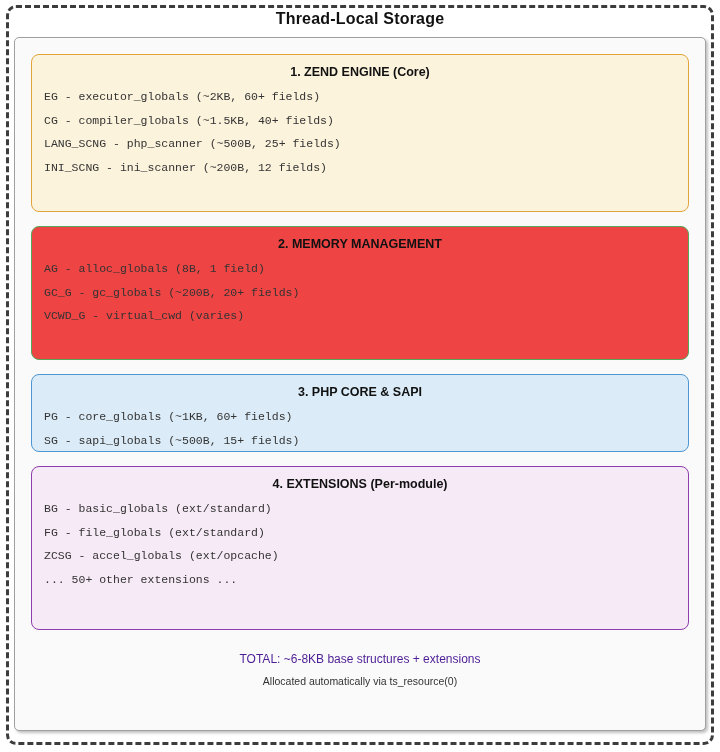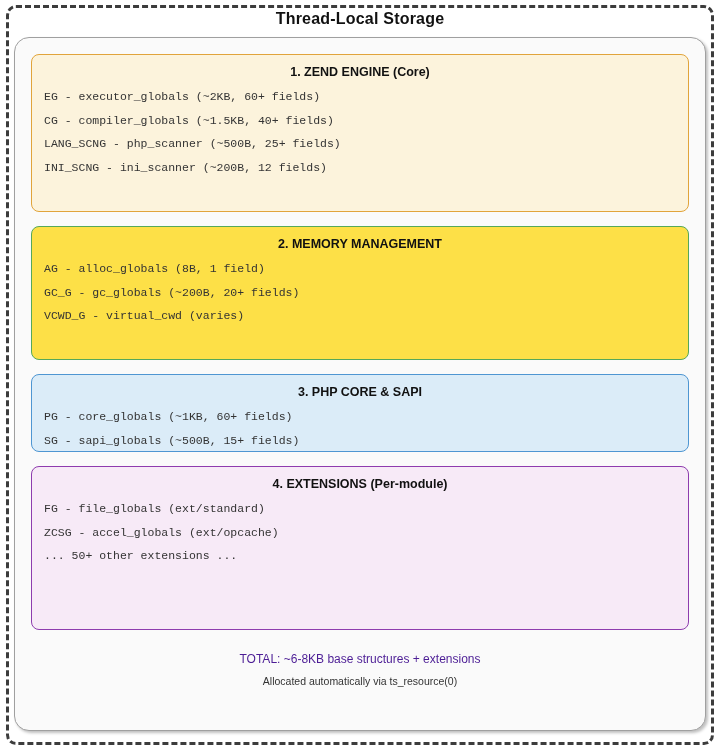--- a/index.html
+++ b/index.html
@@ -35,21 +35,21 @@
   }
   .inner-container {
     position: absolute;
     left: 14px;
     top: 37px;
     width: 692px;
     height: 694px;
     box-sizing: border-box;
     background: #fafafa;
     border: 1px solid #a0a0a0;
-    border-radius: 15px;
+    border-radius: 5px;
     box-shadow: 2px 2px 3px rgba(0,0,0,0.25);
     padding: 16px 16px 0 16px;
     overflow: hidden;
   }
   .section {
     box-sizing: border-box;
     border-radius: 8px;
     border: 1.5px solid;
     padding: 6px 12px;
     margin-bottom: 14px;
@@ -64,21 +64,21 @@
     margin: 2px 0 4px 0;
   }
   .section-line {
     font-family: Liberation Mono, monospace;
     font-size: 11.5px;
     color: #333333;
     line-height: 23.5px;
     white-space: pre;
   }
   .sec-zend { background: #fcf3dc; border-color: #e1a43b; height: 158px; }
-  .sec-mem  { background: #fde047; border-color: #55a85a; height: 134px; }
+  .sec-mem  { background: #ef4444; border-color: #55a85a; height: 134px; }
   .sec-php  { background: #dbecf8; border-color: #4e96d2; height: 78px; }
   .sec-ext  { background: #f7eaf7; border-color: #8e3cae; height: 164px; margin-bottom: 0; }
   .footer {
     margin-top: 22px;
     text-align: center;
   }
   .footer-total {
     font-size: 12px;
     font-weight: normal;
     color: #4c1d95;
@@ -117,20 +117,21 @@
   </div>
 
   <div class="section sec-php">
     <div class="section-heading">3. PHP CORE &amp; SAPI</div>
     <div class="section-line">PG - core_globals (~1KB, 60+ fields)</div>
     <div class="section-line">SG - sapi_globals (~500B, 15+ fields)</div>
   </div>
 
   <div class="section sec-ext">
     <div class="section-heading">4. EXTENSIONS (Per-module)</div>
+    <div class="section-line">BG - basic_globals (ext/standard)</div>
     <div class="section-line">FG - file_globals (ext/standard)</div>
     <div class="section-line">ZCSG - accel_globals (ext/opcache)</div>
     <div class="section-line">... 50+ other extensions ...</div>
   </div>
 
   <div class="footer">
     <div class="footer-total">TOTAL: ~6-8KB base structures + extensions</div>
     <div class="footer-note">Allocated automatically via ts_resource(0)</div>
   </div>
 

